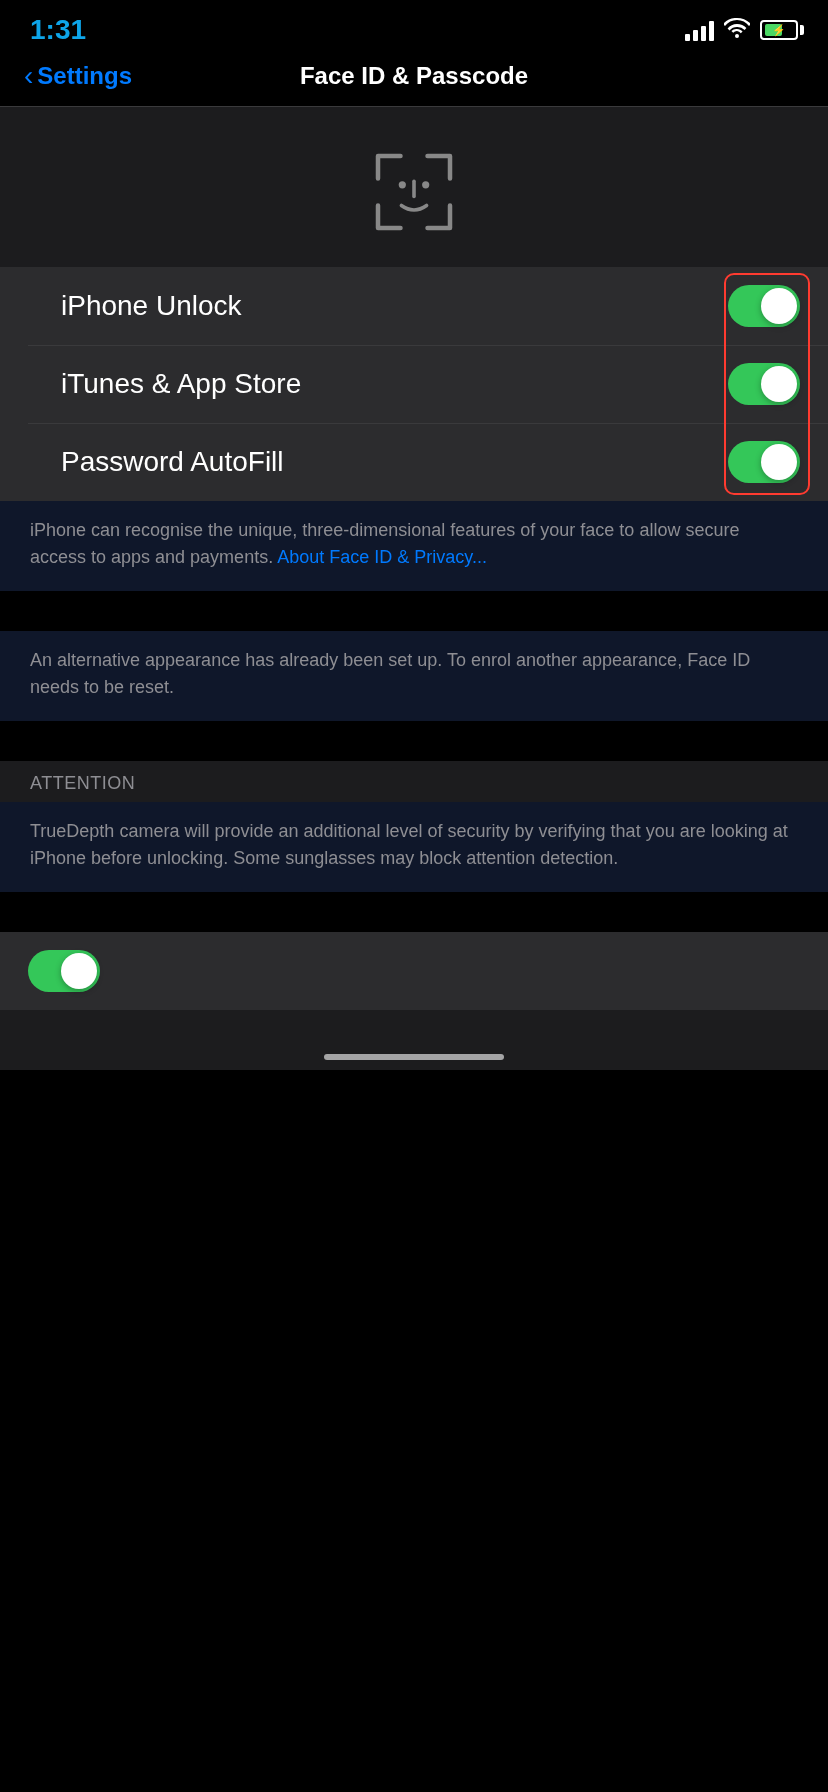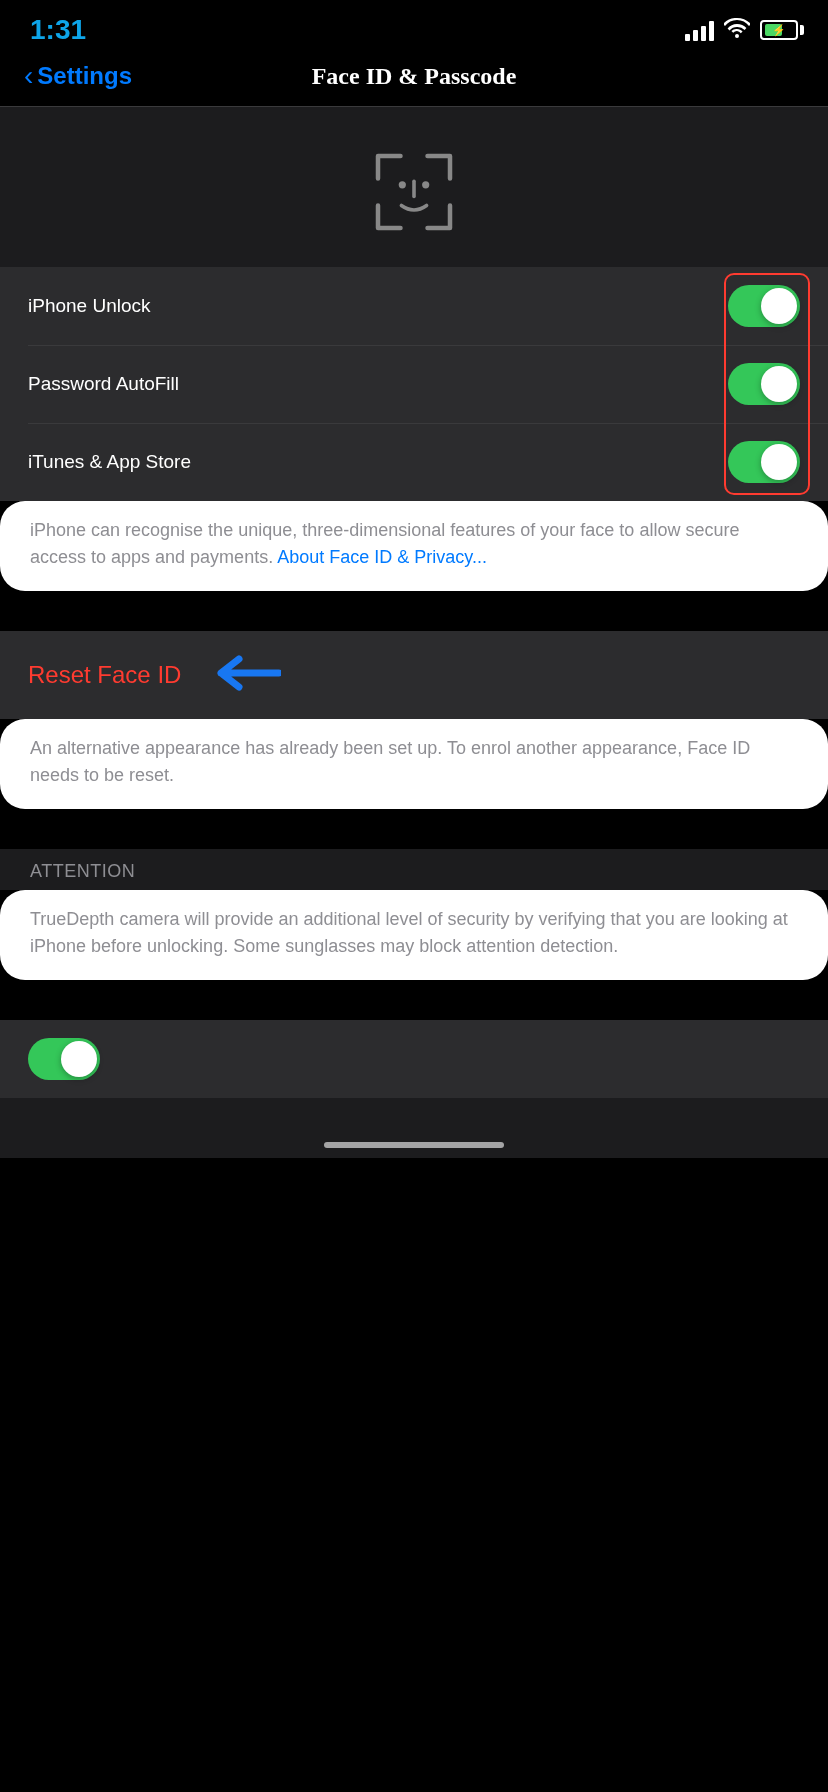--- a/index.html
+++ b/index.html
@@ -109,21 +109,20 @@
       font-weight: 700;
     }
     .nav-title {
       position: absolute;
       left: 50%;
       transform: translateX(-50%);
       font-size: 24px;
       font-weight: 700;
       color: #fff;
       white-space: nowrap;
-      font-family: Liberation Serif, serif;
     }
 
     
     .divider {
       height: 1px;
       background: #3A3A3C;
     }
 
     
     .face-id-section {
@@ -164,23 +163,24 @@
     .settings-row + .settings-row::before {
       content: '';
       position: absolute;
       top: 0;
       left: 28px;
       right: 0;
       height: 1px;
       background: #3A3A3C;
     }
     .row-label {
-      font-size: 19px;
+      font-size: 28px;
       font-weight: 400;
       color: #fff;
+      margin-left: 33px;
     }
 
     
     .toggle {
       width: 72px;
       height: 42px;
       border-radius: 21px;
       background: #34C759;
       position: relative;
       cursor: pointer;
@@ -192,26 +192,25 @@
       border-radius: 50%;
       background: #fff;
       position: absolute;
       top: 3px;
       right: 3px;
       box-shadow: 0 2px 6px rgba(0,0,0,0.3);
     }
 
     
     .description-text {
-      background: #ffffff;
+      background: #0f172a;
       padding: 16px 30px 20px 30px;
       font-size: 18px;
       color: #8E8E93;
       line-height: 1.5;
-      border-radius: 25px;
     }
     .description-text a,
     .description-link {
       color: #007AFF;
       text-decoration: none;
     }
 
     
     .section-gap {
       background: #000;
@@ -302,52 +301,43 @@
       <div style="position:absolute; right:18px; top:6px; bottom:6px; width:86px; border:2.5px solid #FF3B30; border-radius:10px; pointer-events:none; z-index:10;"></div>
 
       <div class="settings-row">
         <span class="row-label">iPhone Unlock</span>
         <div class="toggle">
           <div class="toggle-knob"></div>
         </div>
       </div>
 
       <div class="settings-row">
+        <span class="row-label">iTunes &amp; App Store</span>
+        <div class="toggle">
+          <div class="toggle-knob"></div>
+        </div>
+      </div>
+
+      <div class="settings-row">
         <span class="row-label">Password AutoFill</span>
         <div class="toggle">
           <div class="toggle-knob"></div>
         </div>
       </div>
-
-      <div class="settings-row">
-        <span class="row-label">iTunes &amp; App Store</span>
-        <div class="toggle">
-          <div class="toggle-knob"></div>
-        </div>
-      </div>
     </div>
   </div>
 
   <div class="description-text">
     <span>iPhone can recognise the unique, three-dimensional features of your face to allow secure access to apps and payments.</span>
     <span> </span>
     <a class="description-link">About Face ID &amp; Privacy...</a>
   </div>
 
   <div class="section-gap"></div>
 
-  <div class="reset-row">
-    <span class="reset-label">Reset Face ID</span>
-
-    <span style="display:inline-block; margin-left:20px;">
-      <svg width="80" height="44" viewBox="0 0 80 44" fill="none" xmlns="http://www.w3.org/2000/svg">
-        <path d="M78 22 L20 22 L38 8 M20 22 L38 36" stroke="#1877F2" stroke-width="7" stroke-linecap="round" stroke-linejoin="round" fill="none"></path>
-      </svg>
-    </span>
-  </div>
 
   <div class="description-text">
     <span>An alternative appearance has already been set up. To enrol another appearance, Face ID needs to be reset.</span>
   </div>
 
   <div class="section-gap"></div>
 
   <div class="section-label">ATTENTION</div>
 
 

